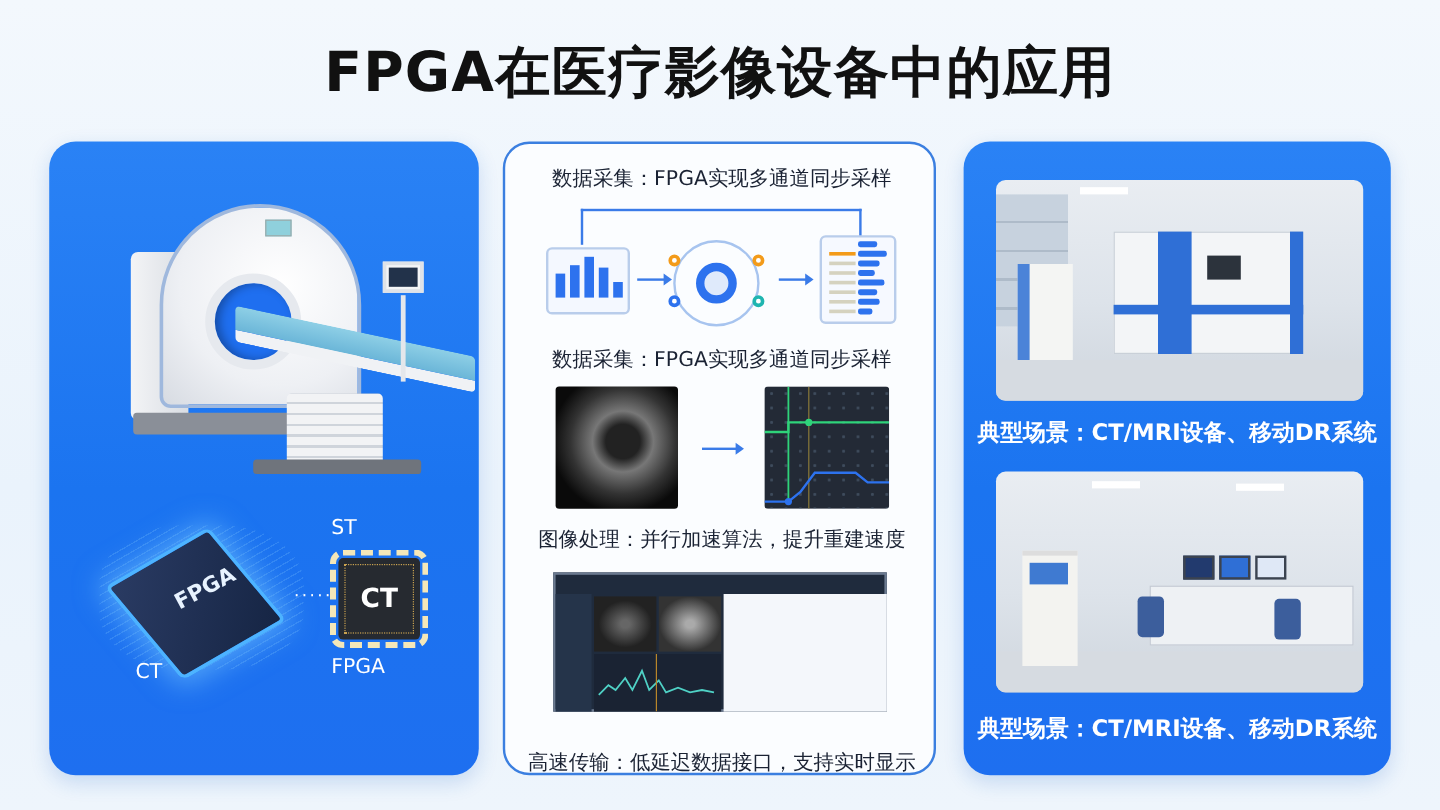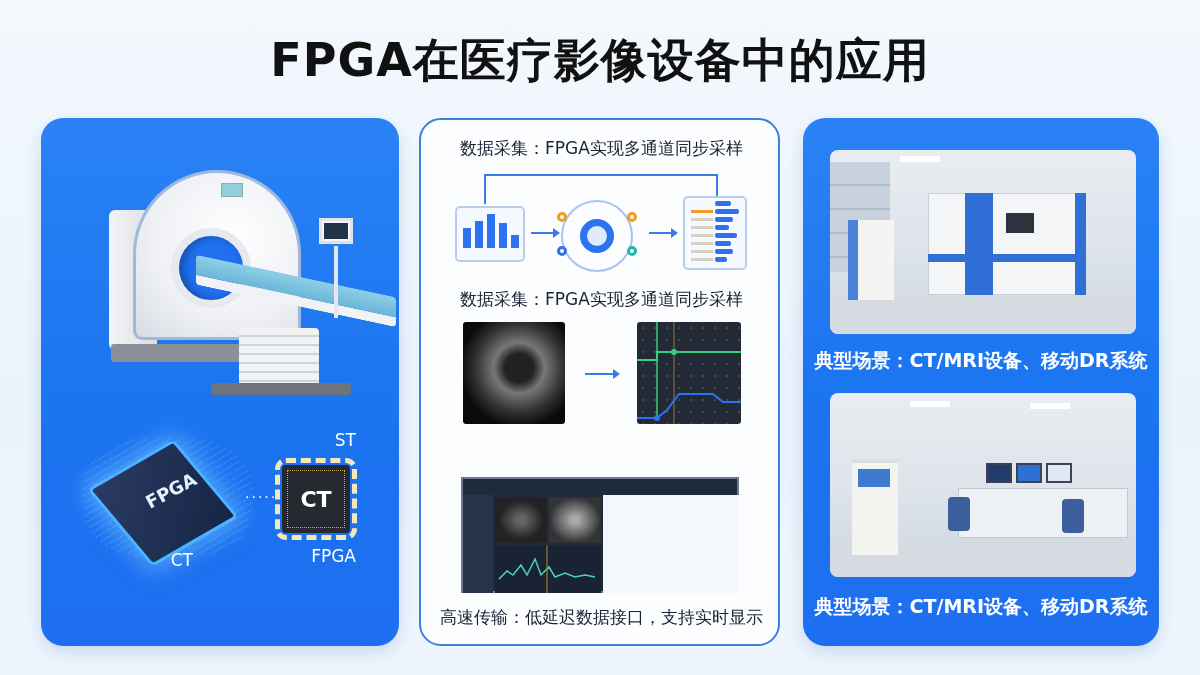--- a/index.html
+++ b/index.html
@@ -81,21 +81,21 @@
   .chip-fpga-label {
     position: absolute; left: 90px; top: 362px; width: 80px; text-align: center;
     color: #e8f3ff; font-weight: bold; font-size: 18px; transform: rotate(-28deg);
   }
   .glow-lines {
     position: absolute; left: 42px; top: 320px; width: 170px; height: 120px;
     background: repeating-linear-gradient(-30deg, rgba(140,210,255,0.25) 0 1px, transparent 1px 6px);
     border-radius: 40%;
     opacity: 0.8;
   }
-  .chip-label { position: absolute; color: #fff; font-size: 17px; text-align: right; width: 80px; }
+  .chip-label { position: absolute; color: #fff; font-size: 17px; text-align: left; width: 80px; }
   .dots { position: absolute; left: 204px; top: 371px; color: #fff; font-size: 14px; letter-spacing: 2px; }
   .chip-ct {
     position: absolute; left: 241px; top: 347px; width: 68px; height: 68px;
     background: #262a30; border-radius: 4px;
     outline: 5px dashed #f4e7b9; outline-offset: 2px;
   }
   .chip-ct-inner {
     position: absolute; left: 5px; top: 5px; right: 5px; bottom: 5px;
     border: 1px dotted #caa350; display: flex; align-items: center; justify-content: center;
     color: #fff; font-weight: bold; font-size: 22px;
@@ -261,35 +261,36 @@
       <svg width="104" height="102" viewBox="0 0 104 102">
         <line x1="37" y1="0" x2="37" y2="102" stroke="#8a7a3a" stroke-width="1"></line>
         <polyline points="0,38 20,38 20,30 104,30" fill="none" stroke="#2fd37a" stroke-width="2"></polyline>
         <line x1="20" y1="0" x2="20" y2="96" stroke="#2fd37a" stroke-width="1.5"></line>
         <circle cx="37" cy="30" r="3" fill="#2fd37a"></circle>
         <polyline points="0,96 20,96 30,88 42,72 76,72 86,80 104,80" fill="none" stroke="#2d72ee" stroke-width="2"></polyline>
         <circle cx="20" cy="96" r="3" fill="#2d72ee"></circle>
       </svg>
     </div>
 
+    <div class="caption-dark" style="top:318px;">图像处理：并行加速算法，提升重建速度</div>
 
     <div class="sw-ui">
       <div class="sw-side"></div>
       <div class="sw-img1"></div>
       <div class="sw-img2"></div>
       <div class="sw-plot">
         <svg width="106" height="48" viewBox="0 0 106 48">
           <polyline points="4,34 12,26 18,30 26,20 32,30 40,14 46,30 54,22 60,32 70,28 80,32 90,30 100,32" fill="none" stroke="#4fd1c5" stroke-width="1.5"></polyline>
           <line x1="52" y1="0" x2="52" y2="48" stroke="#b8862a" stroke-width="1"></line>
         </svg>
       </div>
       <div class="sw-right"></div>
     </div>
 
-    <div class="caption-dark" style="top:486px;font-family:Liberation Serif, serif;">高速传输：低延迟数据接口，支持实时显示</div>
+    <div class="caption-dark" style="top:504px;font-family:Liberation Serif, serif;">高速传输：低延迟数据接口，支持实时显示</div>
   </div>
 </div>
 
 <div class="panel panel-blue panel-right">
   <div class="photo photo-1">
     <div class="ph-ceiling-light" style="left:70px; top:6px; width:40px;"></div>
     <div class="ph-window"></div>
     <div class="ph-floor"></div>
     <div class="ph-machine"></div>
     <div class="ph-stripe"></div>

